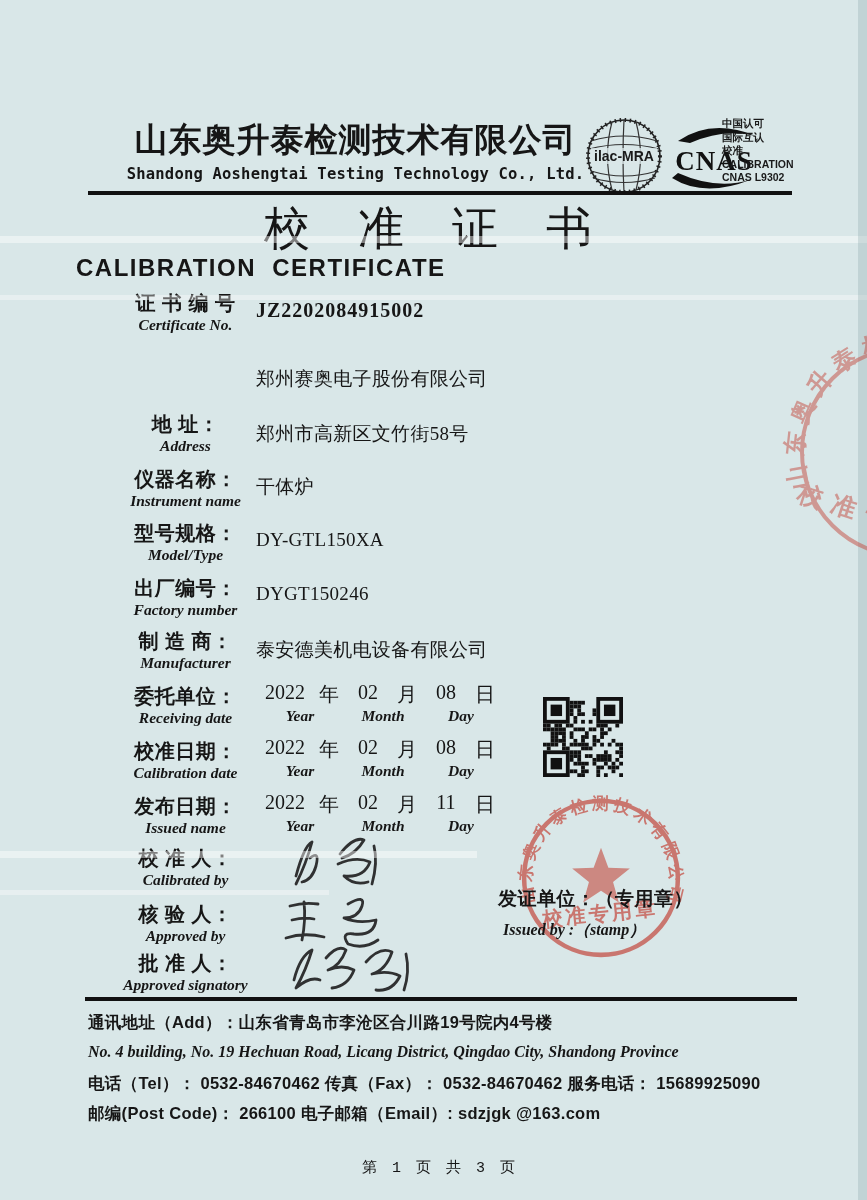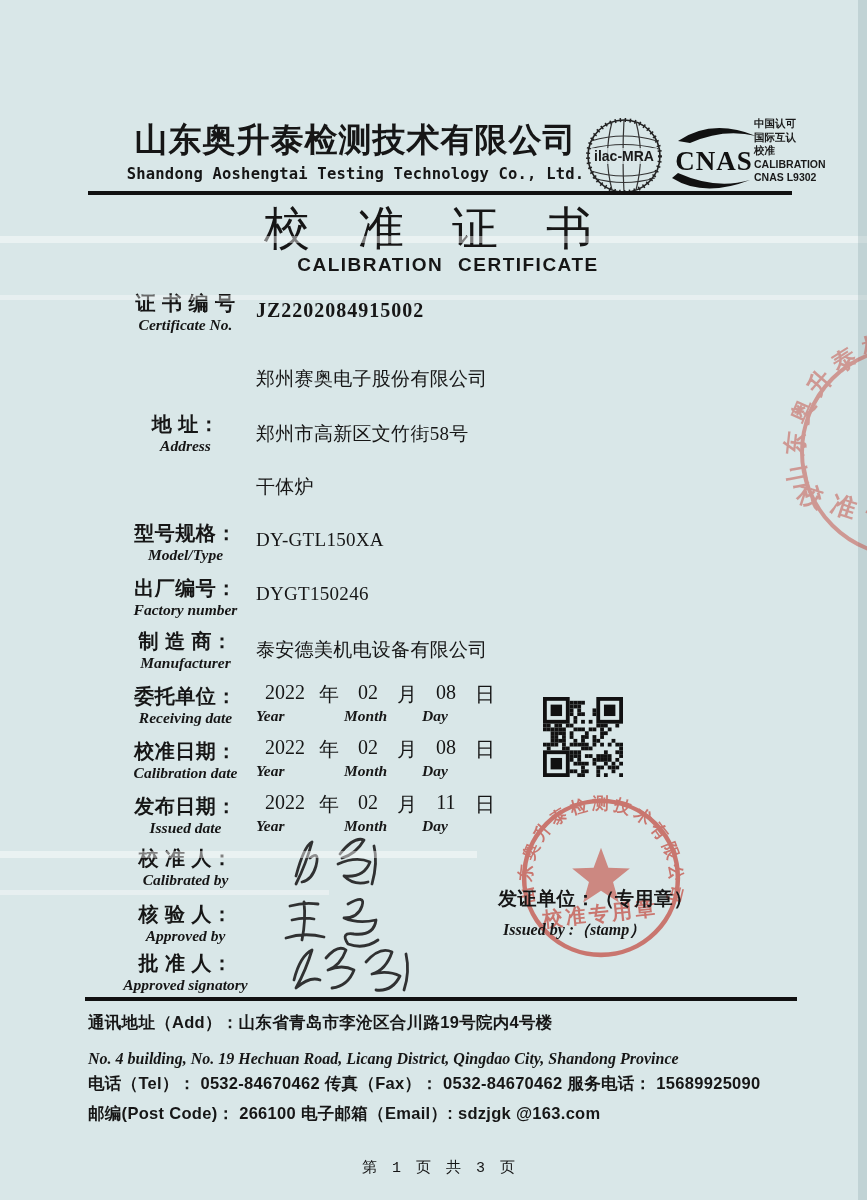--- a/index.html
+++ b/index.html
@@ -5,56 +5,56 @@
   html,body{margin:0;padding:0;background:#9aa5a6;}
   .page{position:relative;width:867px;height:1200px;margin:0 auto;background:#d9e7e8;overflow:hidden;
         font-family:"Liberation Sans","DejaVu Sans",sans-serif;color:#161616;}
   .abs{position:absolute;}
 
   
   .company-cn{left:88px;top:118px;width:535px;text-align:center;font-size:33px;font-weight:700;letter-spacing:1px;}
   .company-en{left:88px;top:165px;width:535px;text-align:center;font-family:"DejaVu Sans Mono","Liberation Mono",monospace;
               font-size:15.5px;font-weight:700;letter-spacing:0.2px;}
   .header-rule{left:88px;top:191px;width:704px;height:4px;background:#111;}
-  .accred{left:754px;top:117px;width:95px;font-size:10.5px;font-weight:700;line-height:13.5px;color:#1a1a1a;}
+  .accred{left:722px;top:117px;width:95px;font-size:10.5px;font-weight:700;line-height:13.5px;color:#1a1a1a;}
 
   
   .title-cn{left:88px;top:198px;width:704px;text-align:center;font-size:46px;font-weight:400;
             letter-spacing:48px;padding-left:24px;box-sizing:border-box;}
-  .title-en{left:96px;top:254px;width:704px;text-align:center;font-size:19px;font-weight:700;letter-spacing:1.5px;word-spacing:8px;}
+  .title-en{left:76px;top:254px;width:704px;text-align:left;font-size:24px;font-weight:700;letter-spacing:1.5px;word-spacing:8px;}
 
   
   .lblblk{position:absolute;left:98px;width:175px;text-align:center;}
   .lbl-cn{font-size:20px;font-weight:700;letter-spacing:0.5px;line-height:24px;}
   .lbl-en{font-family:"Liberation Serif","DejaVu Serif",serif;font-style:italic;font-weight:700;font-size:15.5px;line-height:20px;}
   .val{position:absolute;left:256px;font-family:"Liberation Serif","DejaVu Serif",serif;font-size:19px;letter-spacing:0.3px;white-space:nowrap;}
   .val-bold{font-weight:700;font-size:20px;letter-spacing:1px;}
 
   
   .dateline{position:absolute;left:256px;display:flex;font-family:"Liberation Serif","DejaVu Serif",serif;font-size:20px;}
   .dn{display:inline-block;text-align:center;}
   .w-y{width:58px}.w-u{width:30px}.w-m{width:48px}
   .datesub{position:absolute;left:256px;display:flex;font-family:"Liberation Serif","DejaVu Serif",serif;
            font-style:italic;font-weight:700;font-size:15.5px;}
-  .ds{display:inline-block;font-family:Liberation Serif, serif;}
+  .ds{display:inline-block;text-align:center;font-family:Liberation Serif, serif;}
   .ds1{width:88px}.ds2{width:78px}.ds3{width:78px}
 
   .sig{position:absolute;}
   .sig path{stroke:#222;stroke-width:2.8;fill:none;stroke-linecap:round;stroke-linejoin:round;opacity:.92;}
 
   
   .issuer-cn{left:498px;top:886px;font-size:19px;font-weight:700;letter-spacing:0.5px;z-index:6;}
   .issuer-en{left:503px;top:920px;font-family:"Liberation Serif","DejaVu Serif",serif;font-style:italic;font-weight:700;font-size:16px;z-index:6;}
   .stamp{z-index:5;}
 
   
   .footer-rule{left:85px;top:997px;width:712px;height:4px;background:#111;}
   .f-line{left:88px;width:712px;white-space:nowrap;}
   .f-cn{font-size:16.5px;font-weight:700;letter-spacing:0.3px;}
-  .f-en{font-family:"Liberation Serif","DejaVu Serif",serif;font-style:italic;font-weight:700;font-size:16px;margin-top:7px;}
+  .f-en{font-family:"Liberation Serif","DejaVu Serif",serif;font-style:italic;font-weight:700;font-size:16px;}
   .pagination{left:88px;top:1158px;width:704px;text-align:center;font-family:Liberation Mono, monospace;
               font-size:15px;letter-spacing:3px;}
 
   
   .streak{left:0;width:100%;background:rgba(255,255,255,.45);pointer-events:none;}
   .edgeband{right:0;top:0;width:9px;height:100%;background:rgba(140,165,168,.30);pointer-events:none;}
 </style>
 </head>
 <body>
 
@@ -98,20 +98,24 @@
   <div class="val val-bold" style="top:299px">JZ2202084915002</div>
 
   <div class="val" style="top:366px">郑州赛奥电子股份有限公司</div>
 
   <div class="lblblk" style="top:412px">
     <div class="lbl-cn">地  址：</div>
     <div class="lbl-en">Address</div>
   </div>
   <div class="val" style="top:421px">郑州市高新区文竹街58号</div>
 
+  <div class="lblblk" style="top:467px">
+    <div class="lbl-cn">仪器名称：</div>
+    <div class="lbl-en">Instrument name</div>
+  </div>
   <div class="val" style="top:474px">干体炉</div>
 
   <div class="lblblk" style="top:521px">
     <div class="lbl-cn">型号规格：</div>
     <div class="lbl-en">Model/Type</div>
   </div>
   <div class="val" style="top:529px">DY-GTL150XA</div>
 
   <div class="lblblk" style="top:576px">
     <div class="lbl-cn">出厂编号：</div>
@@ -156,21 +160,21 @@
     <span class="dn w-u">日</span>
   </div>
   <div class="datesub" style="top:762px">
     <span class="ds ds1">Year</span>
     <span class="ds ds2">Month</span>
     <span class="ds ds3">Day</span>
   </div>
 
   <div class="lblblk" style="top:794px">
     <div class="lbl-cn">发布日期：</div>
-    <div class="lbl-en">Issued date</div>
+    <div class="lbl-en">Issued name</div>
   </div>
   <div class="dateline" style="top:791px">
     <span class="dn w-y">2022</span>
     <span class="dn w-u">年</span>
     <span class="dn w-m">02</span>
     <span class="dn w-u">月</span>
     <span class="dn w-m">11</span>
     <span class="dn w-u">日</span>
   </div>
   <div class="datesub" style="top:817px">

